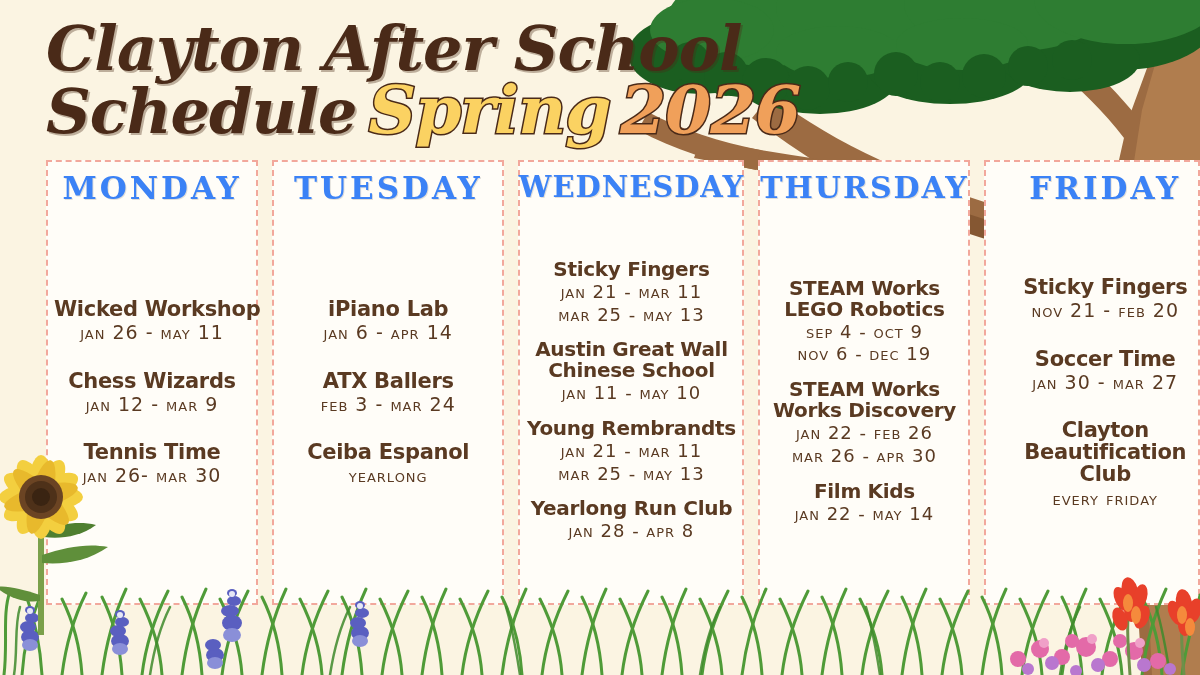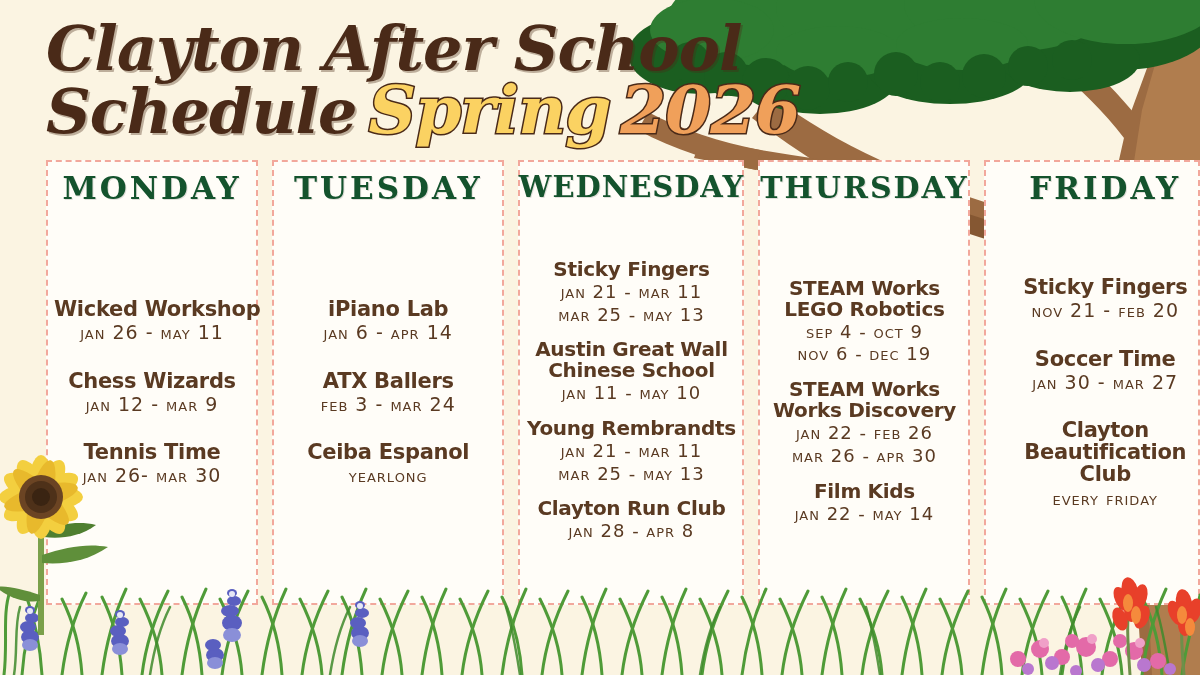--- a/index.html
+++ b/index.html
@@ -90,21 +90,21 @@
   .col-tue  { width: 248px; }
   .col-wed  { width: 226px; justify-content: center; }
   .col-thu  { width: 212px; }
   .col-fri  { width: 228px; }
 
   .day-head {
     font-family: "DejaVu Serif", serif;
     font-weight: bold;
     font-size: 31px;
     letter-spacing: 3px;
-    color: #14532d;
+    color: #3b82f6;
     text-align: center;
     white-space: nowrap;
     margin-bottom: 12px;
     text-shadow: 1px 1px 0 rgba(0,0,0,0.12);
   }
   .col-wed .day-head { font-size: 29px; letter-spacing: 1px; }
   .col-thu .day-head { font-size: 30px; letter-spacing: 2px; }
 
   .entries {
     flex: 1;
@@ -277,21 +277,21 @@
         <div class="entry">
           <div class="entry-name two-line">Austin Great Wall Chinese School</div>
           <div class="entry-date">Jan 11 - May 10</div>
         </div>
         <div class="entry">
           <div class="entry-name">Young Rembrandts</div>
           <div class="entry-date">Jan 21 - Mar 11</div>
           <div class="entry-date">Mar 25 - May 13</div>
         </div>
         <div class="entry">
-          <div class="entry-name">Clayton Run Club</div>
+          <div class="entry-name">Yearlong Run Club</div>
           <div class="entry-date">Jan 28 - Apr 8</div>
         </div>
       </div>
     </div>
 
     <div class="col col-thu">
       <div class="day-head">THURSDAY</div>
       <div class="entries">
         <div class="entry">
           <div class="entry-name two-line">STEAM Works LEGO Robotics</div>

